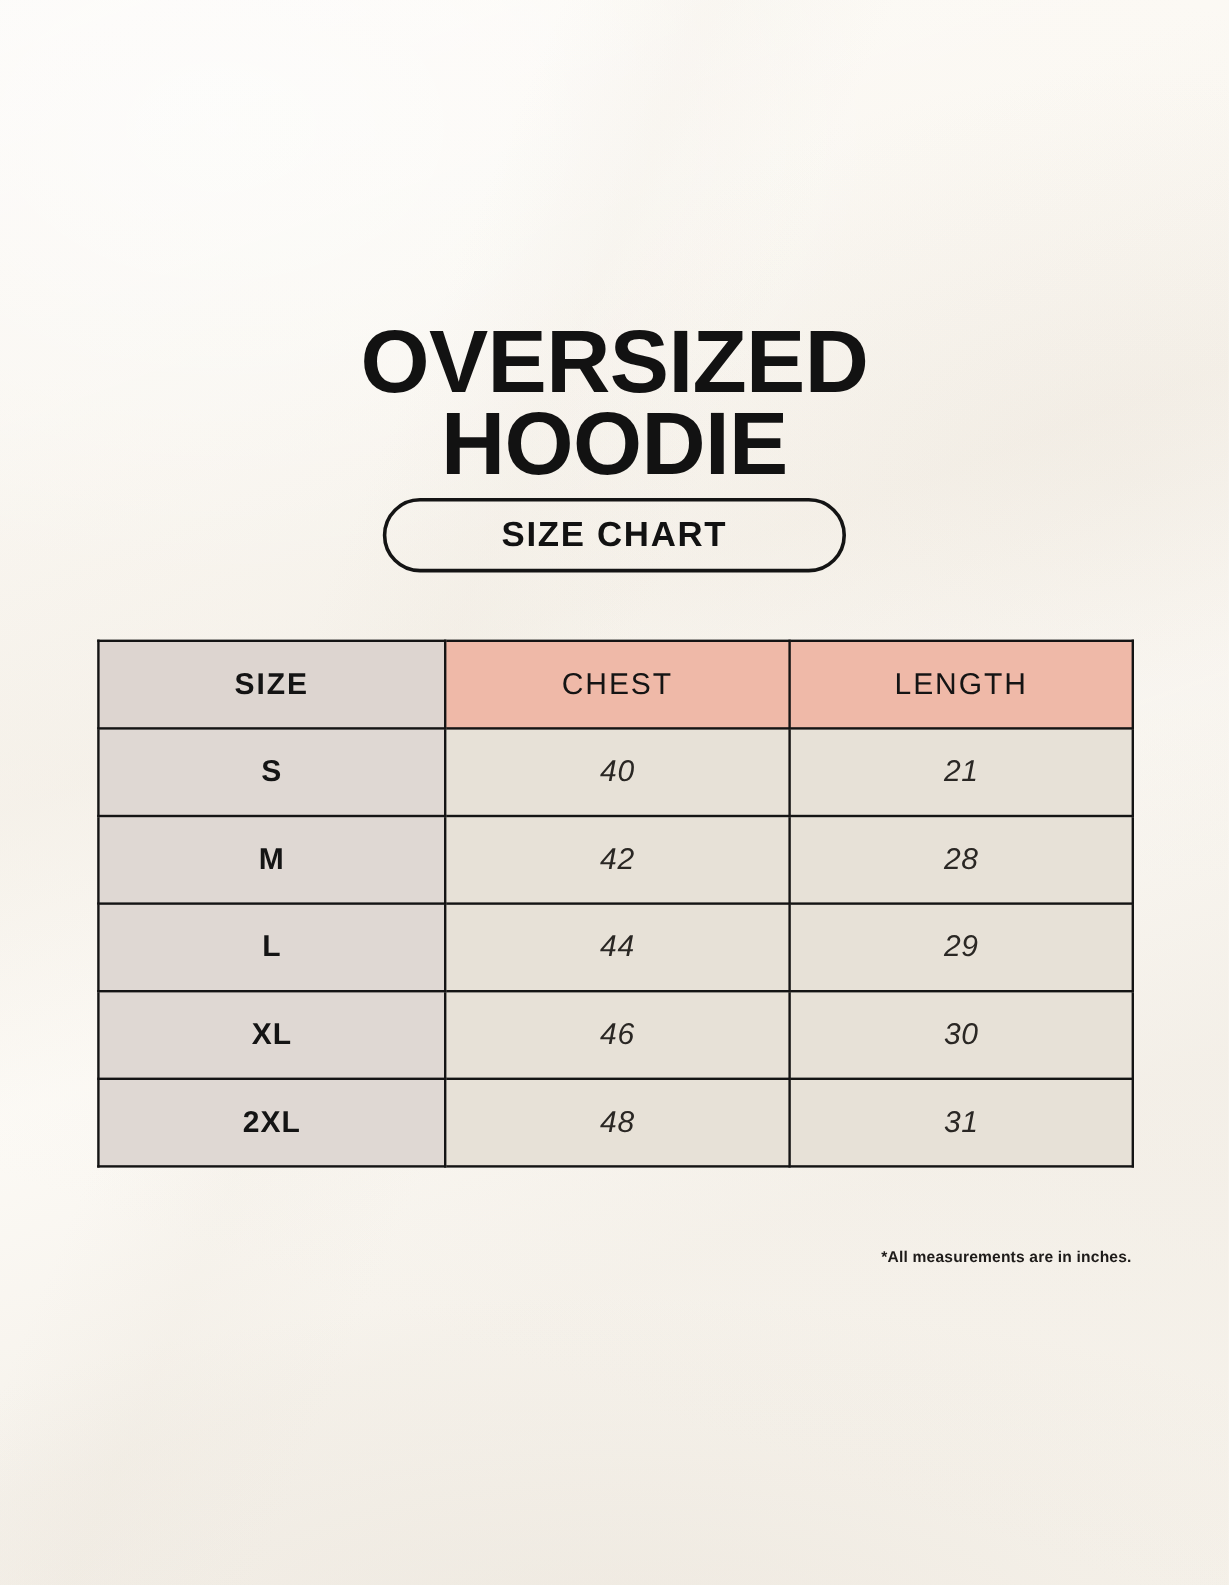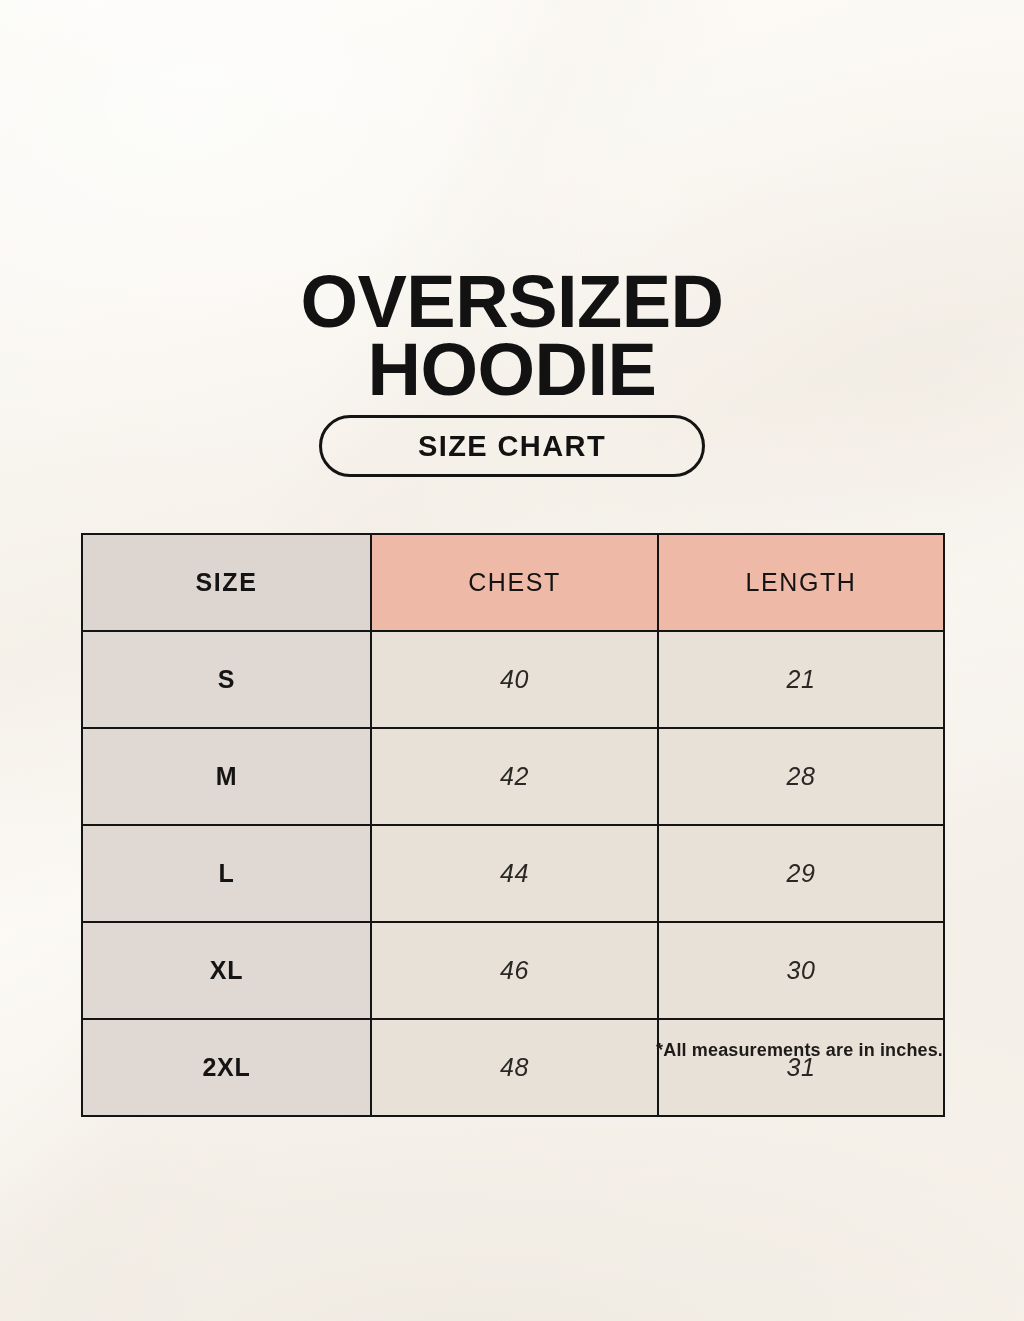--- a/index.html
+++ b/index.html
@@ -122,21 +122,21 @@
   }
 
   table.size-table col.c-size   { width: 289px; }
   table.size-table col.c-chest  { width: 287px; }
   table.size-table col.c-length { width: 286px; }
 
   table.size-table th,
   table.size-table td {
     border: 2px solid #141414;
     height: 71px;
-    padding: 12px;
+    padding: 0;
     text-align: center;
     vertical-align: middle;
   }
 
   th.h-size {
     background: #DDD5D0;
     font-size: 25px;
     font-weight: 700;
     letter-spacing: 1.6px;
     color: #141414;
@@ -167,21 +167,21 @@
     font-style: italic;
   }
 
   
   #footnote {
     position: absolute;
     left: 81px;
     top: 1040px;
     width: 862px;
     text-align: right;
-    font-size: 18px;
+    font-size: 13px;
     font-weight: 700;
     letter-spacing: 0.15px;
     color: #1E1B19;
   }
 </style>
 </head>
 <body>
 
 <div id="page"></div>
 

